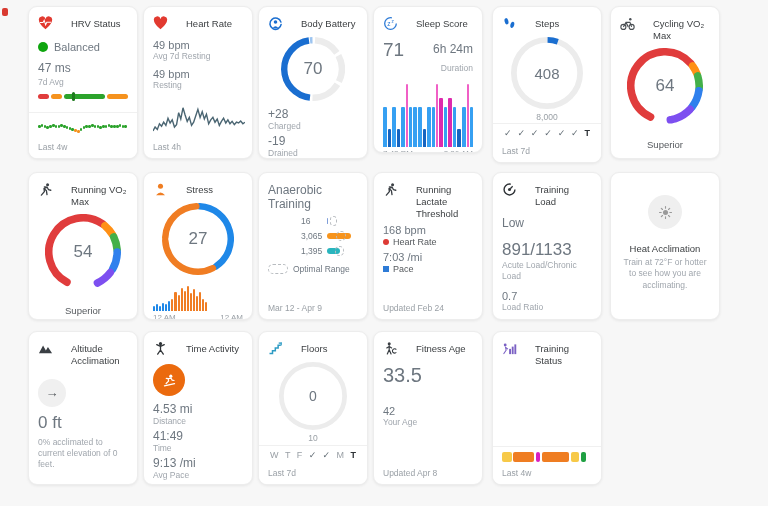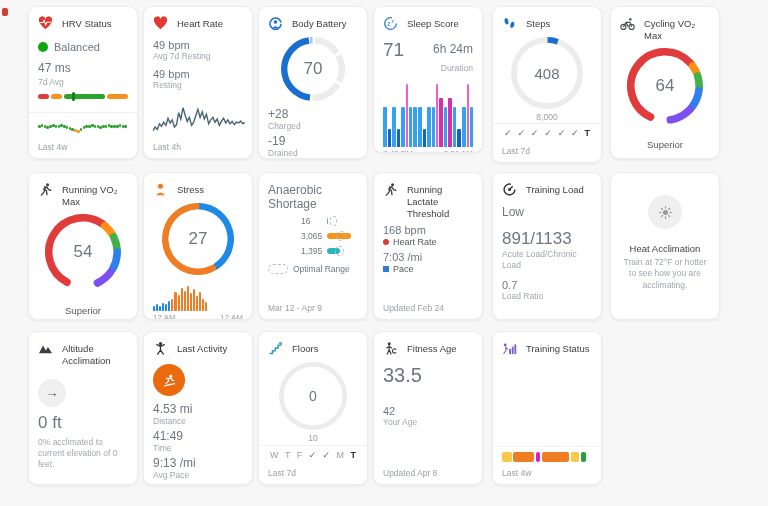--- a/index.html
+++ b/index.html
@@ -3,21 +3,21 @@
 <meta charset="utf-8">
 <style>
   html,body{margin:0;padding:0;}
   body{width:768px;height:506px;background:#f7f7f7;font-family:"Liberation Sans",sans-serif;position:relative;overflow:hidden;}
   .frag{position:absolute;left:2px;top:8px;width:6px;height:8px;background:#d93a31;border-radius:2px;}
   .card{position:absolute;background:#fff;border:1px solid #ededed;border-radius:9px;box-shadow:0 1px 3px rgba(0,0,0,.07);box-sizing:border-box;overflow:hidden;}
   .c1{left:28px;} .c2{left:143px;} .c3{left:258px;} .c4{left:373px;} .c5{left:492px;} .c6{left:610px;}
   .card{width:110px;}
   .r1{top:6px;height:153px;} .r2{top:172px;height:148px;} .r3{top:331px;height:154px;}
   .h-sleep{height:147px;} .h-steps{height:157px;}
-  .chead{display:flex;align-items:flex-start;gap:9px;padding:9px 9px 0 9px;}
+  .chead{display:flex;align-items:flex-start;gap:18px;padding:9px 9px 0 9px;}
   .cicon{width:15px;height:15px;flex:0 0 15px;display:inline-block;}
   .cicon svg{width:15px;height:15px;display:block;}
   .ctitle{font-size:9.5px;color:#3d4043;line-height:1.25;padding-top:2px;}
   .cbody{padding:0 9px;}
   .cfoot{border-top:1px solid #f0f0f0;padding:3px 9px 4px 9px;position:absolute;bottom:0;left:0;right:0;background:#fff;}
   .foot-label{font-size:8.5px;color:#9aa0a6;}
   .foot-plain{position:absolute;bottom:6px;left:9px;font-size:8.5px;color:#9aa0a6;}
   .big{color:#6e7780;}
   .sub{color:#a0a6ad;font-size:8.5px;line-height:1.3;}
   .status-row{display:flex;align-items:center;gap:6px;margin-top:10px;}
@@ -363,21 +363,21 @@
       </div>
     <div class="times">
       <span>12 AM</span>
       <span>12 AM</span>
     </div>
   </div>
 </div>
 
 <div class="card r2 c3">
   <div class="cbody">
-    <div class="big v12 mt10">Anaerobic Shortage</div>
+    <div class="big v12 mt10">Anaerobic Training</div>
     <div>
         <div class="lf-row">
           <span class="lf-label">16</span>
           <div class="lf-track">
             <div class="lf-bar" style="left: 0px; width: 1.5%; background: rgb(127, 158, 217);"></div>
             <div class="lf-range" style="left: 9%; width: 17%;"></div>
           </div>
         </div>
         <div class="lf-row">
           <span class="lf-label">3,065</span>
@@ -483,21 +483,21 @@
 </div>
 
 <div class="card r3 c2">
   <div class="chead">
       <span class="cicon">
         <svg viewBox="0 0 16 16" xmlns="http://www.w3.org/2000/svg">
           <circle cx="8" cy="2.8" r="1.7" fill="#2f3337"></circle>
           <path d="M8 4.8V9.6M8 9.6 5 14M8 9.6 11 14M8 5.8 4 3.8M8 5.8 12 3.8" fill="none" stroke="#2f3337" stroke-width="1.4" stroke-linecap="round"></path>
         </svg>
       </span>
-      <span class="ctitle">Last Activity</span>
+      <span class="ctitle">Time Activity</span>
     </div>
   <div class="cbody">
     <div class="circle-badge" style="width:32px;height:32px;background:#eb6a0e;margin-top:8px;">
         <span class="cicon">
           <svg viewBox="0 0 16 16" xmlns="http://www.w3.org/2000/svg">
             <circle cx="9.4" cy="3.4" r="1.7" fill="#fff"></circle>
             <path d="M4.4 11.2 7 8.6 6.6 6 9.6 5.4 10.8 7.6 12.8 8M6.6 6 4.6 5.8" fill="none" stroke="#fff" stroke-width="1.3" stroke-linecap="round"></path>
             <path d="M2.6 13.8 13.4 11.4" stroke="#fff" stroke-width="1.3" stroke-linecap="round"></path>
           </svg>
         </span>

